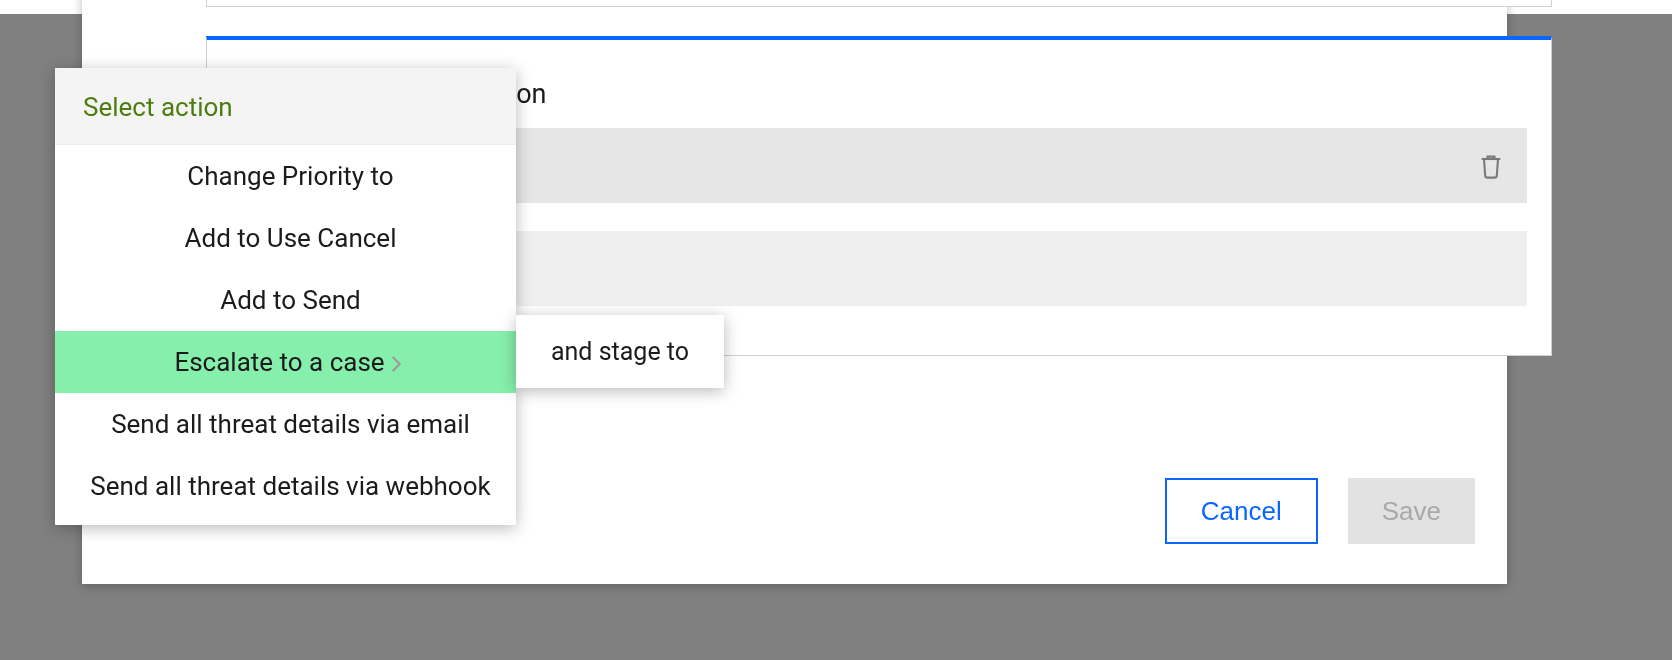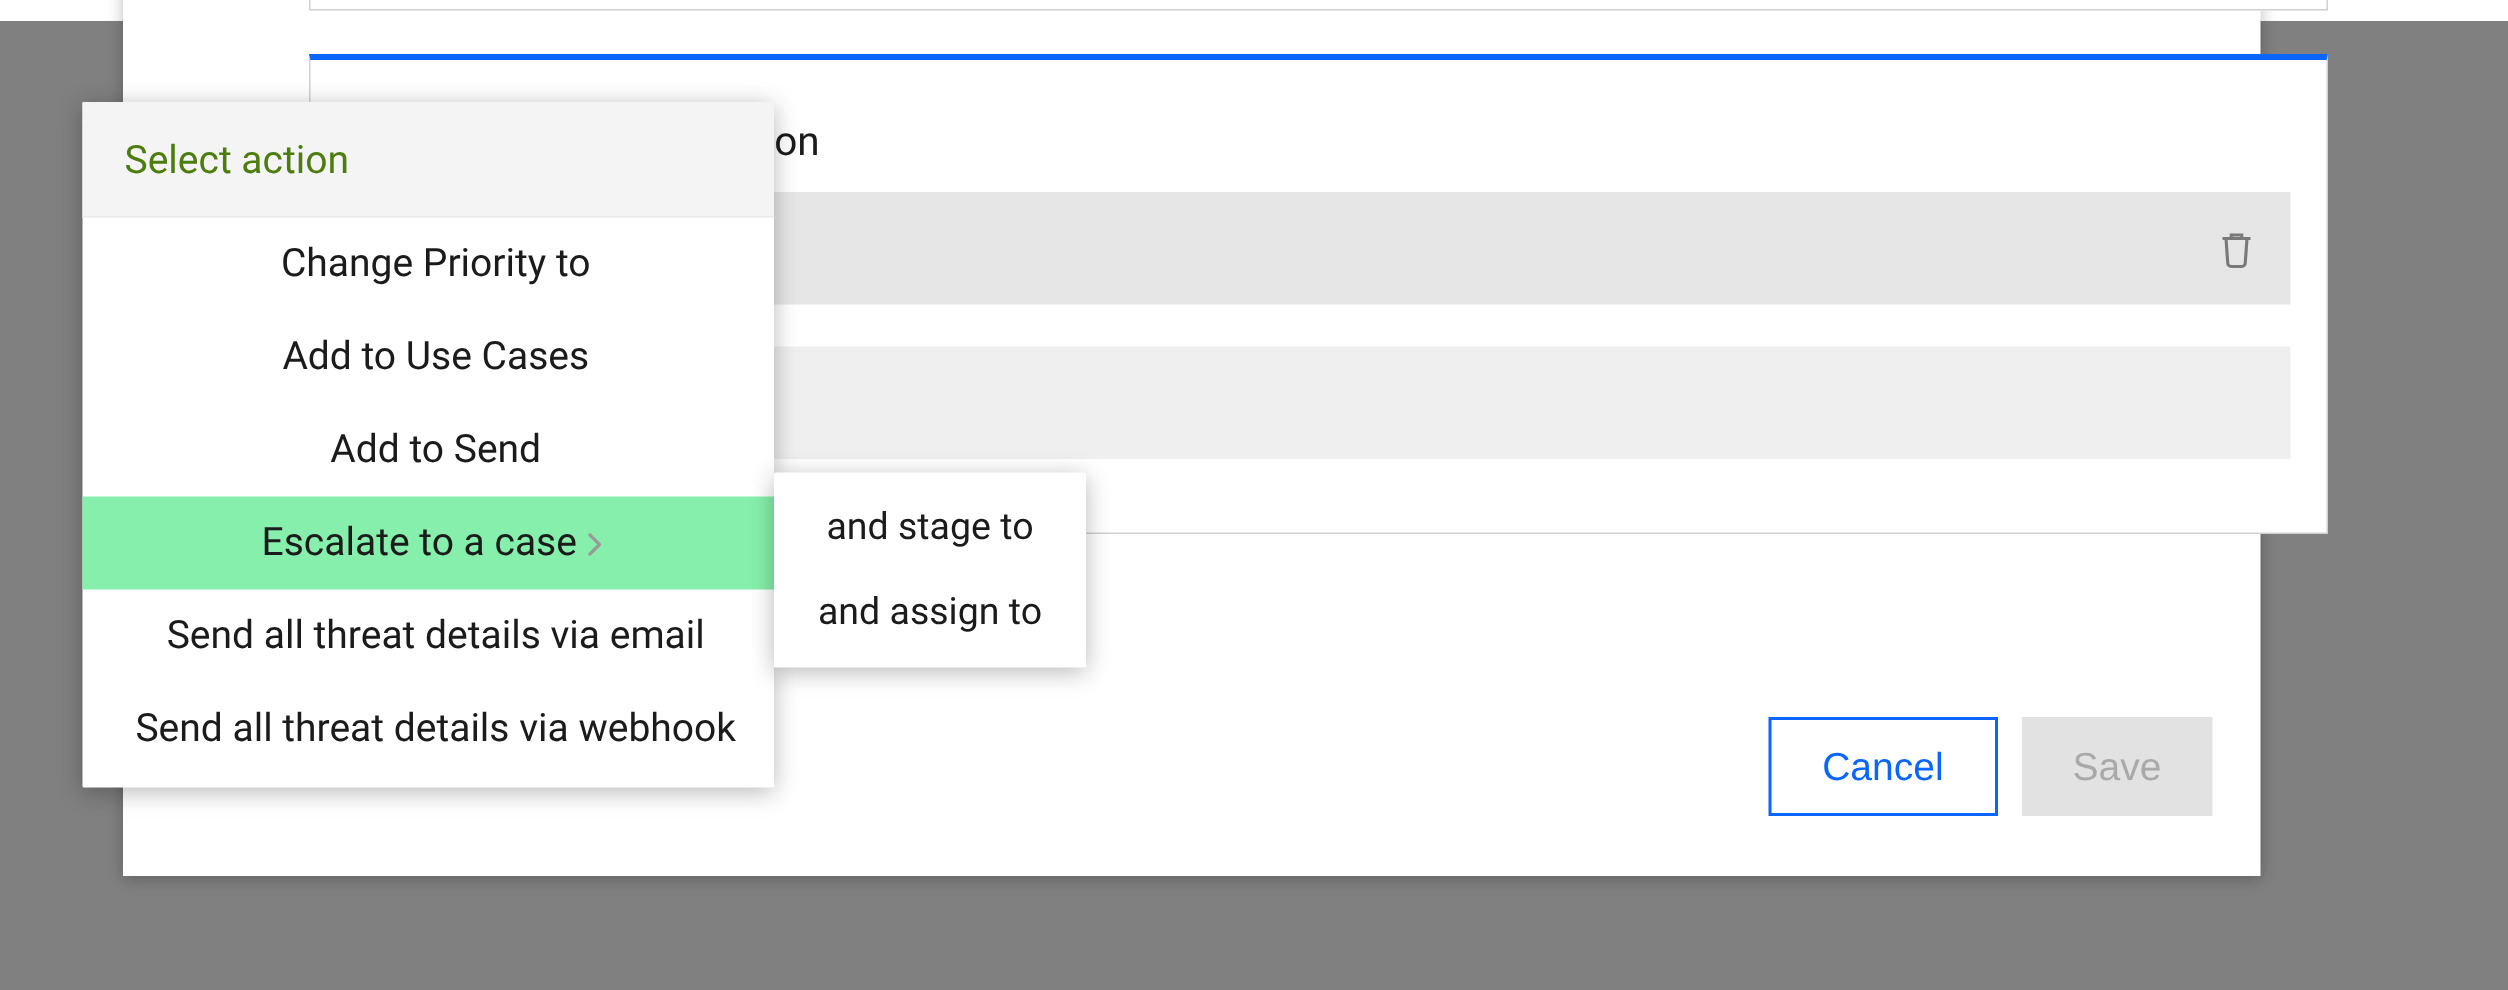--- a/index.html
+++ b/index.html
@@ -67,21 +67,21 @@
     width: 28px; height: 30px; display:block;
   }
   .trash-icon svg { width: 100%; height: 100%; stroke: #7a7a7a; fill: none; stroke-width: 1.8; }
 
   
   .footer-btns {
     position: absolute;
     right: 32px;
     bottom: 40px;
     display: flex;
-    gap: 16px;
+    gap: 30px;
   }
   .btn {
     height: 66px;
     min-width: 120px;
     padding: 0 34px;
     font-size: 26px;
     display: flex;
     align-items: center;
     justify-content: center;
     cursor: pointer;
@@ -178,21 +178,21 @@
   </div>
 </div>
 
 <div class="menu">
   <div class="menu-header">Select action</div>
 
   <div class="menu-item">
     <span>Change Priority to</span>
   </div>
   <div class="menu-item">
-    <span>Add to Use Cases</span>
+    <span>Add to Use Cancel</span>
   </div>
   <div class="menu-item">
     <span>Add to Send</span>
   </div>
   <div class="menu-item highlight">
     <span>Escalate to a case</span>
     <span class="chevron">
       <svg viewBox="0 0 24 24">
           <polyline points="9 5 16 12 9 19"></polyline>
         </svg>
@@ -203,16 +203,13 @@
   </div>
   <div class="menu-item">
     <span>Send all threat details via webhook</span>
   </div>
 </div>
 
 <div class="submenu">
   <div class="menu-item">
     <span>and stage to</span>
   </div>
-  <div class="menu-item">
-    <span>and assign to</span>
-  </div>
 </div>
 
 </body></html>

